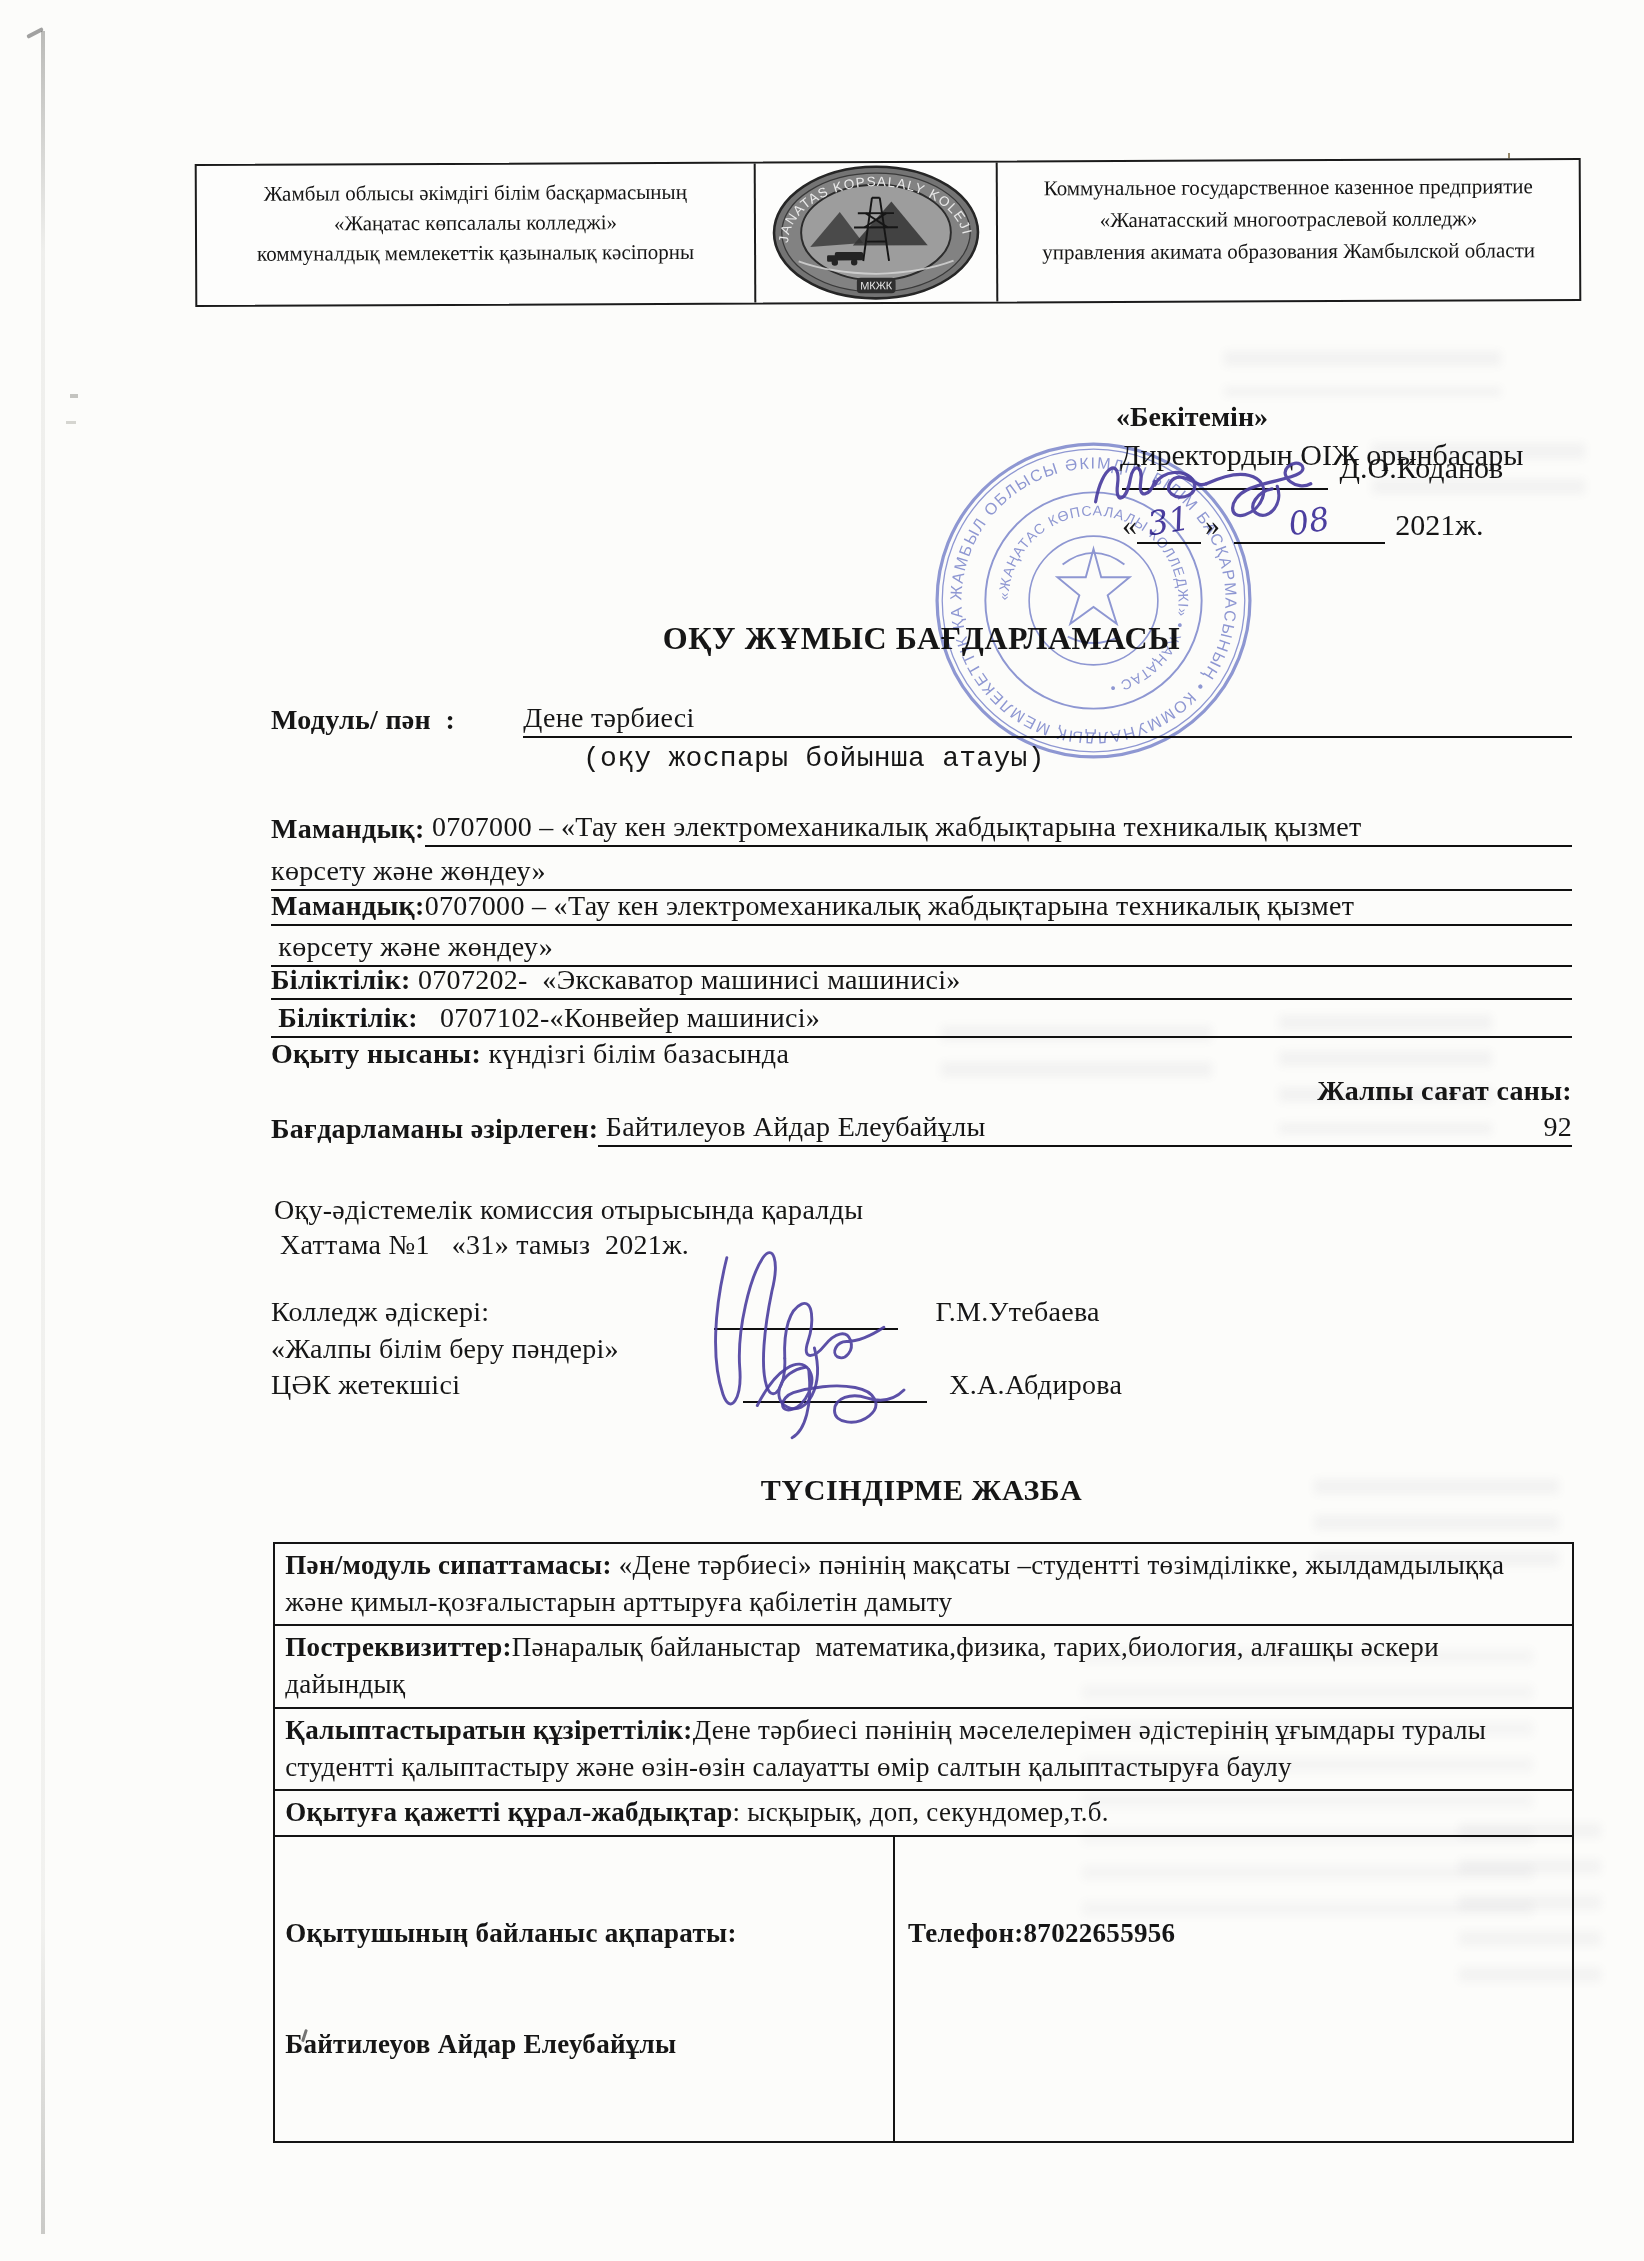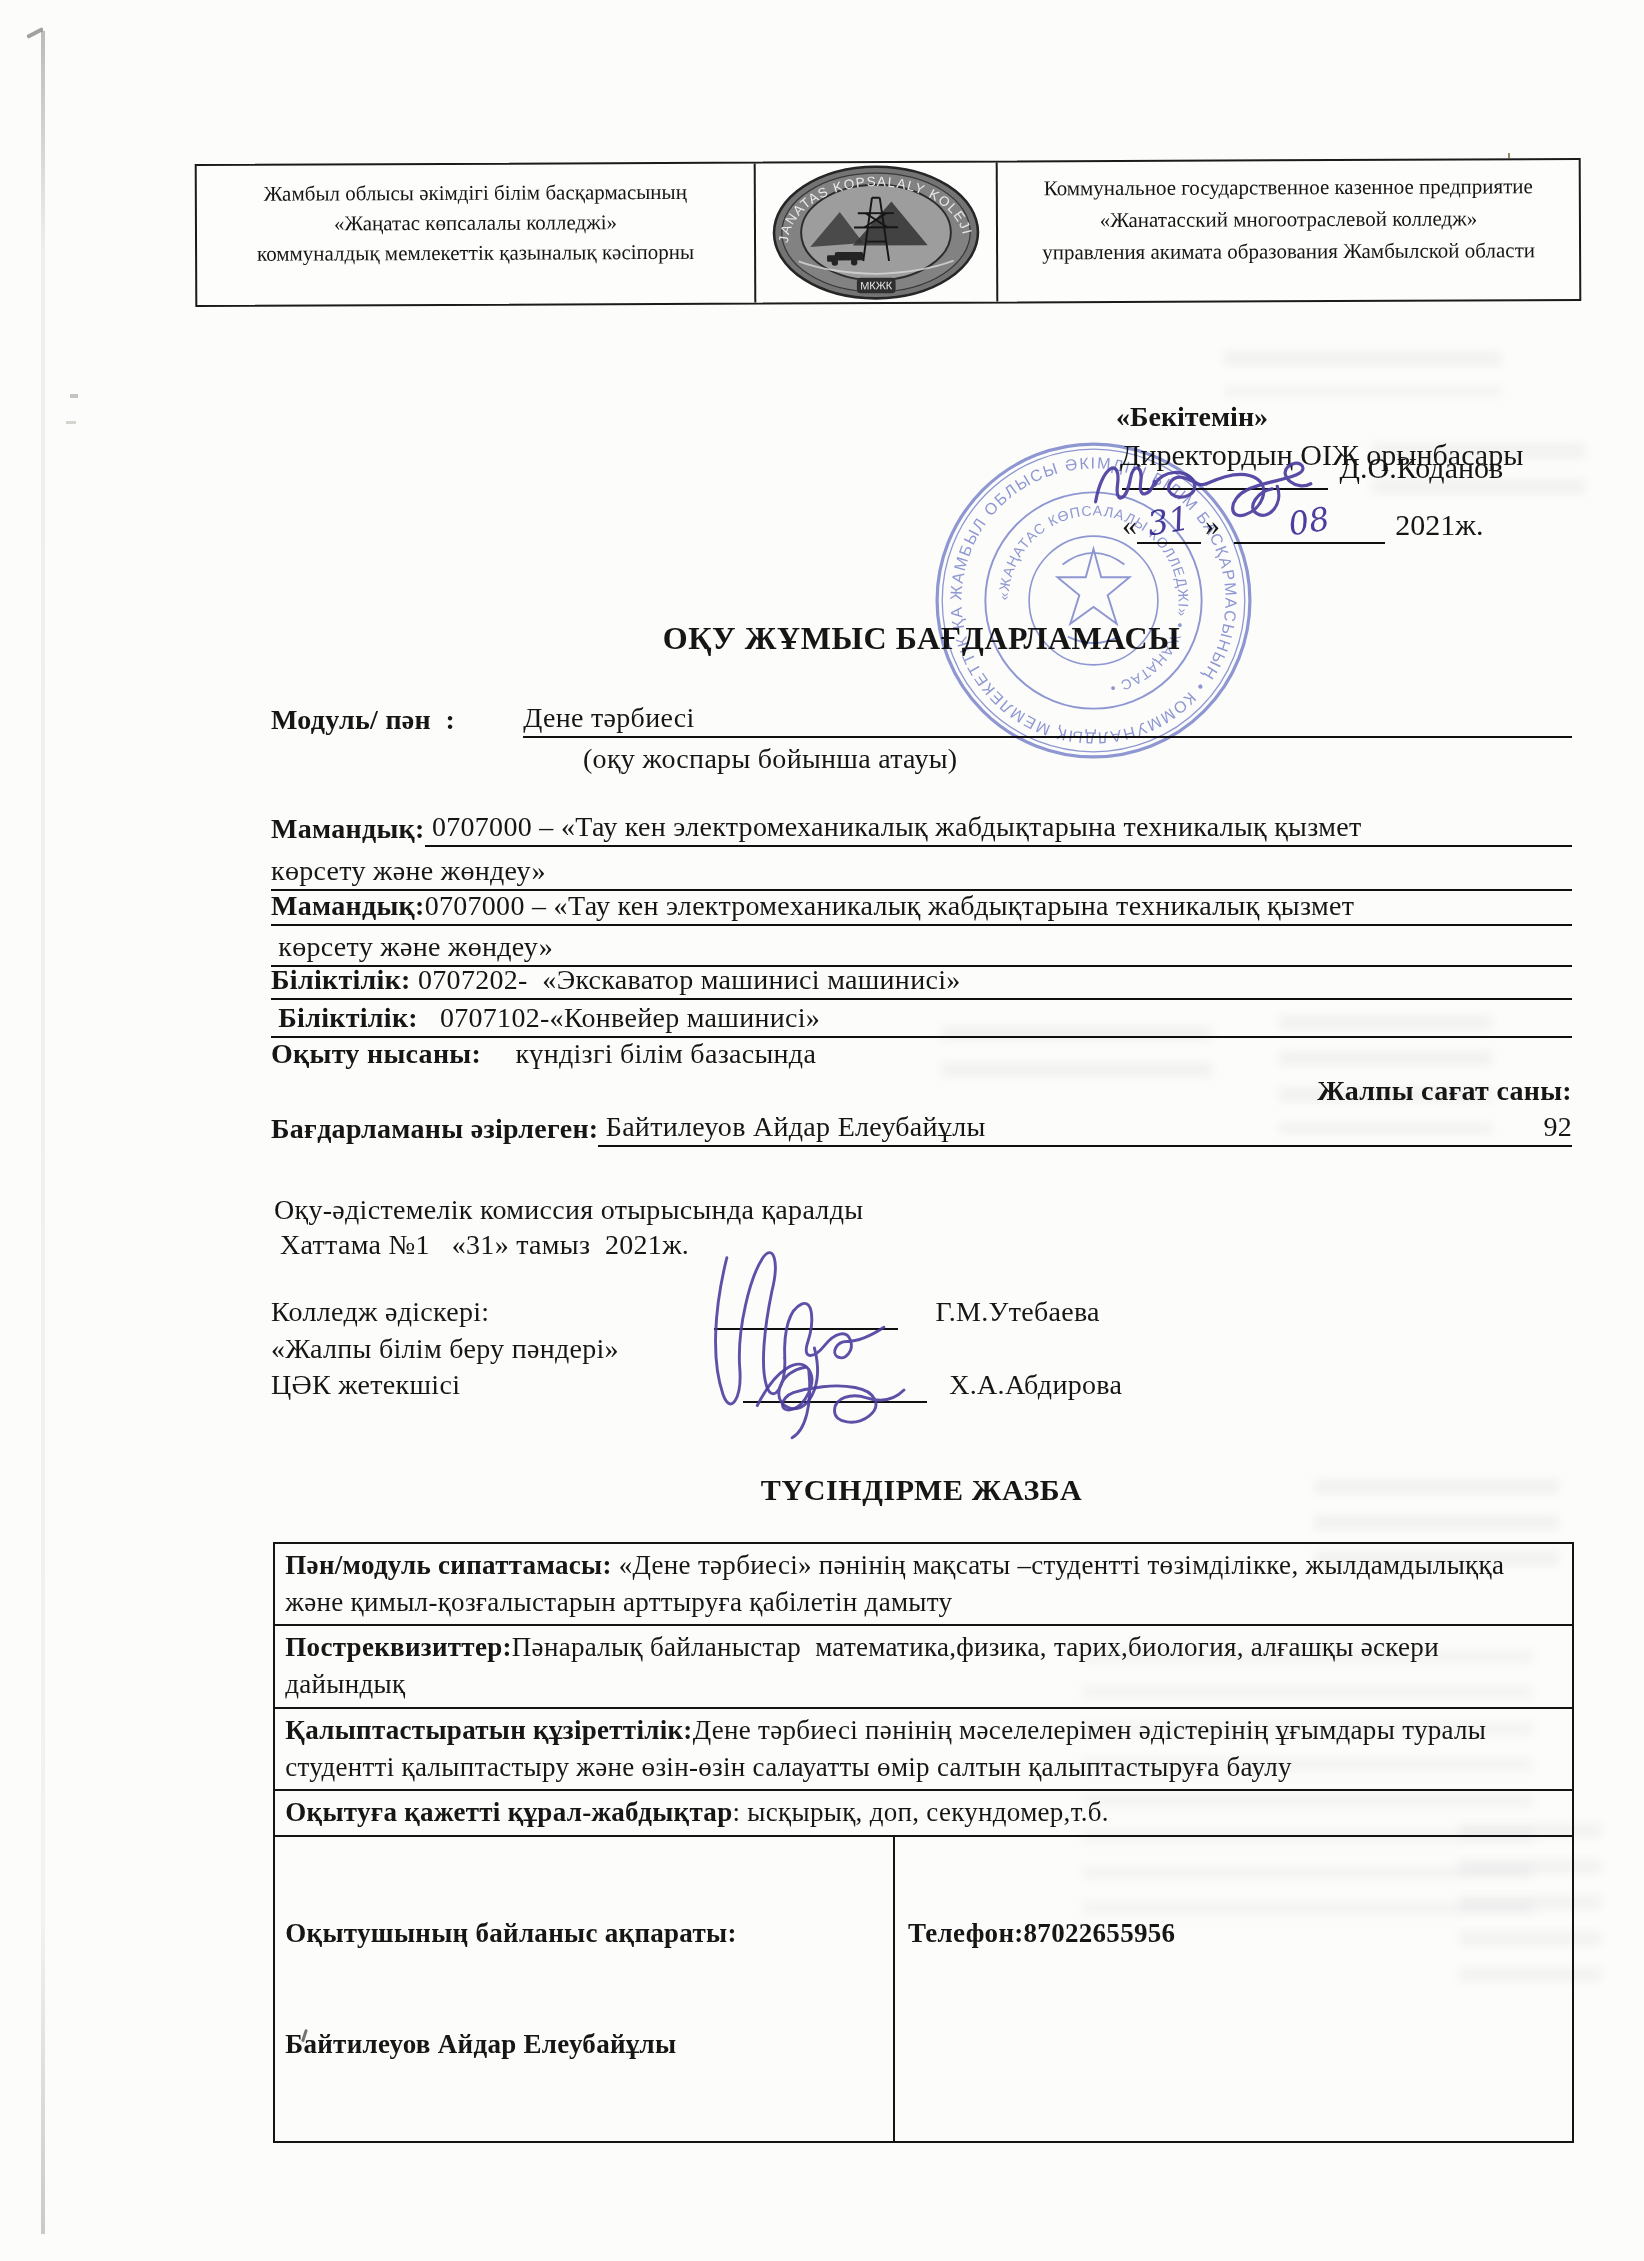--- a/index.html
+++ b/index.html
@@ -162,21 +162,21 @@
   </svg>
 
   <div class="abs" id="doctitle">ОҚУ ЖҰМЫС БАҒДАРЛАМАСЫ</div>
 
   <div class="abs frow line" style="left:271px;top:700px;width:1301px;">
     <span class="b">Модуль/ пән  :</span>
     <span class="sp" style="width:68px;"></span>
     <span class="ul">Дене тәрбиесі</span>
     <span class="fill"></span>
   </div>
-  <div class="abs line" style="left:583px;top:741px;">(оқу жоспары бойынша атауы)</div>
+  <div class="abs line" style="left:583px;top:741px;font-family:Liberation Mono, monospace;">(оқу жоспары бойынша атауы)</div>
 
   <div class="abs frow line" style="left:271px;top:809px;width:1301px;">
     <span class="b">Мамандық:</span>
     <span class="ul"> 0707000 – «Тау кен электромеханикалық жабдықтарына техникалық қызмет</span>
     <span class="fill"></span>
   </div>
   <div class="abs frow line" style="left:271px;top:853px;width:1301px;">
     <span class="ul">көрсету және жөндеу»</span>
     <span class="fill"></span>
   </div>
@@ -195,21 +195,21 @@
     <span class="b ul">Біліктілік:</span>
     <span class="ul"> 0707202-  «Экскаватор машинисі машинисі»</span>
     <span class="fill"></span>
   </div>
   <div class="abs frow line" style="left:271px;top:1000px;width:1301px;">
     <span class="b ul"> Біліктілік:</span>
     <span class="ul">   0707102-«Конвейер машинисі»</span>
     <span class="fill"></span>
   </div>
 
-  <div class="abs frow line" style="left:271px;top:1036px;width:1301px;gap:27px;">
+  <div class="abs frow line" style="left:271px;top:1036px;width:1301px;">
     <span class="b">Оқыту нысаны:</span>
     <span> күндізгі білім базасында</span>
   </div>
   <div class="abs frow line" style="left:271px;top:1073px;width:1301px;flex-direction:column;">
     <span class="b">Жалпы сағат саны:</span>
     <span class="ul"> 92</span>
   </div>
   <div class="abs frow line" style="left:271px;top:1109px;width:1301px;">
     <span class="b">Бағдарламаны әзірлеген:</span>
     <span class="ul"> Байтилеуов Айдар Елеубайұлы</span>

